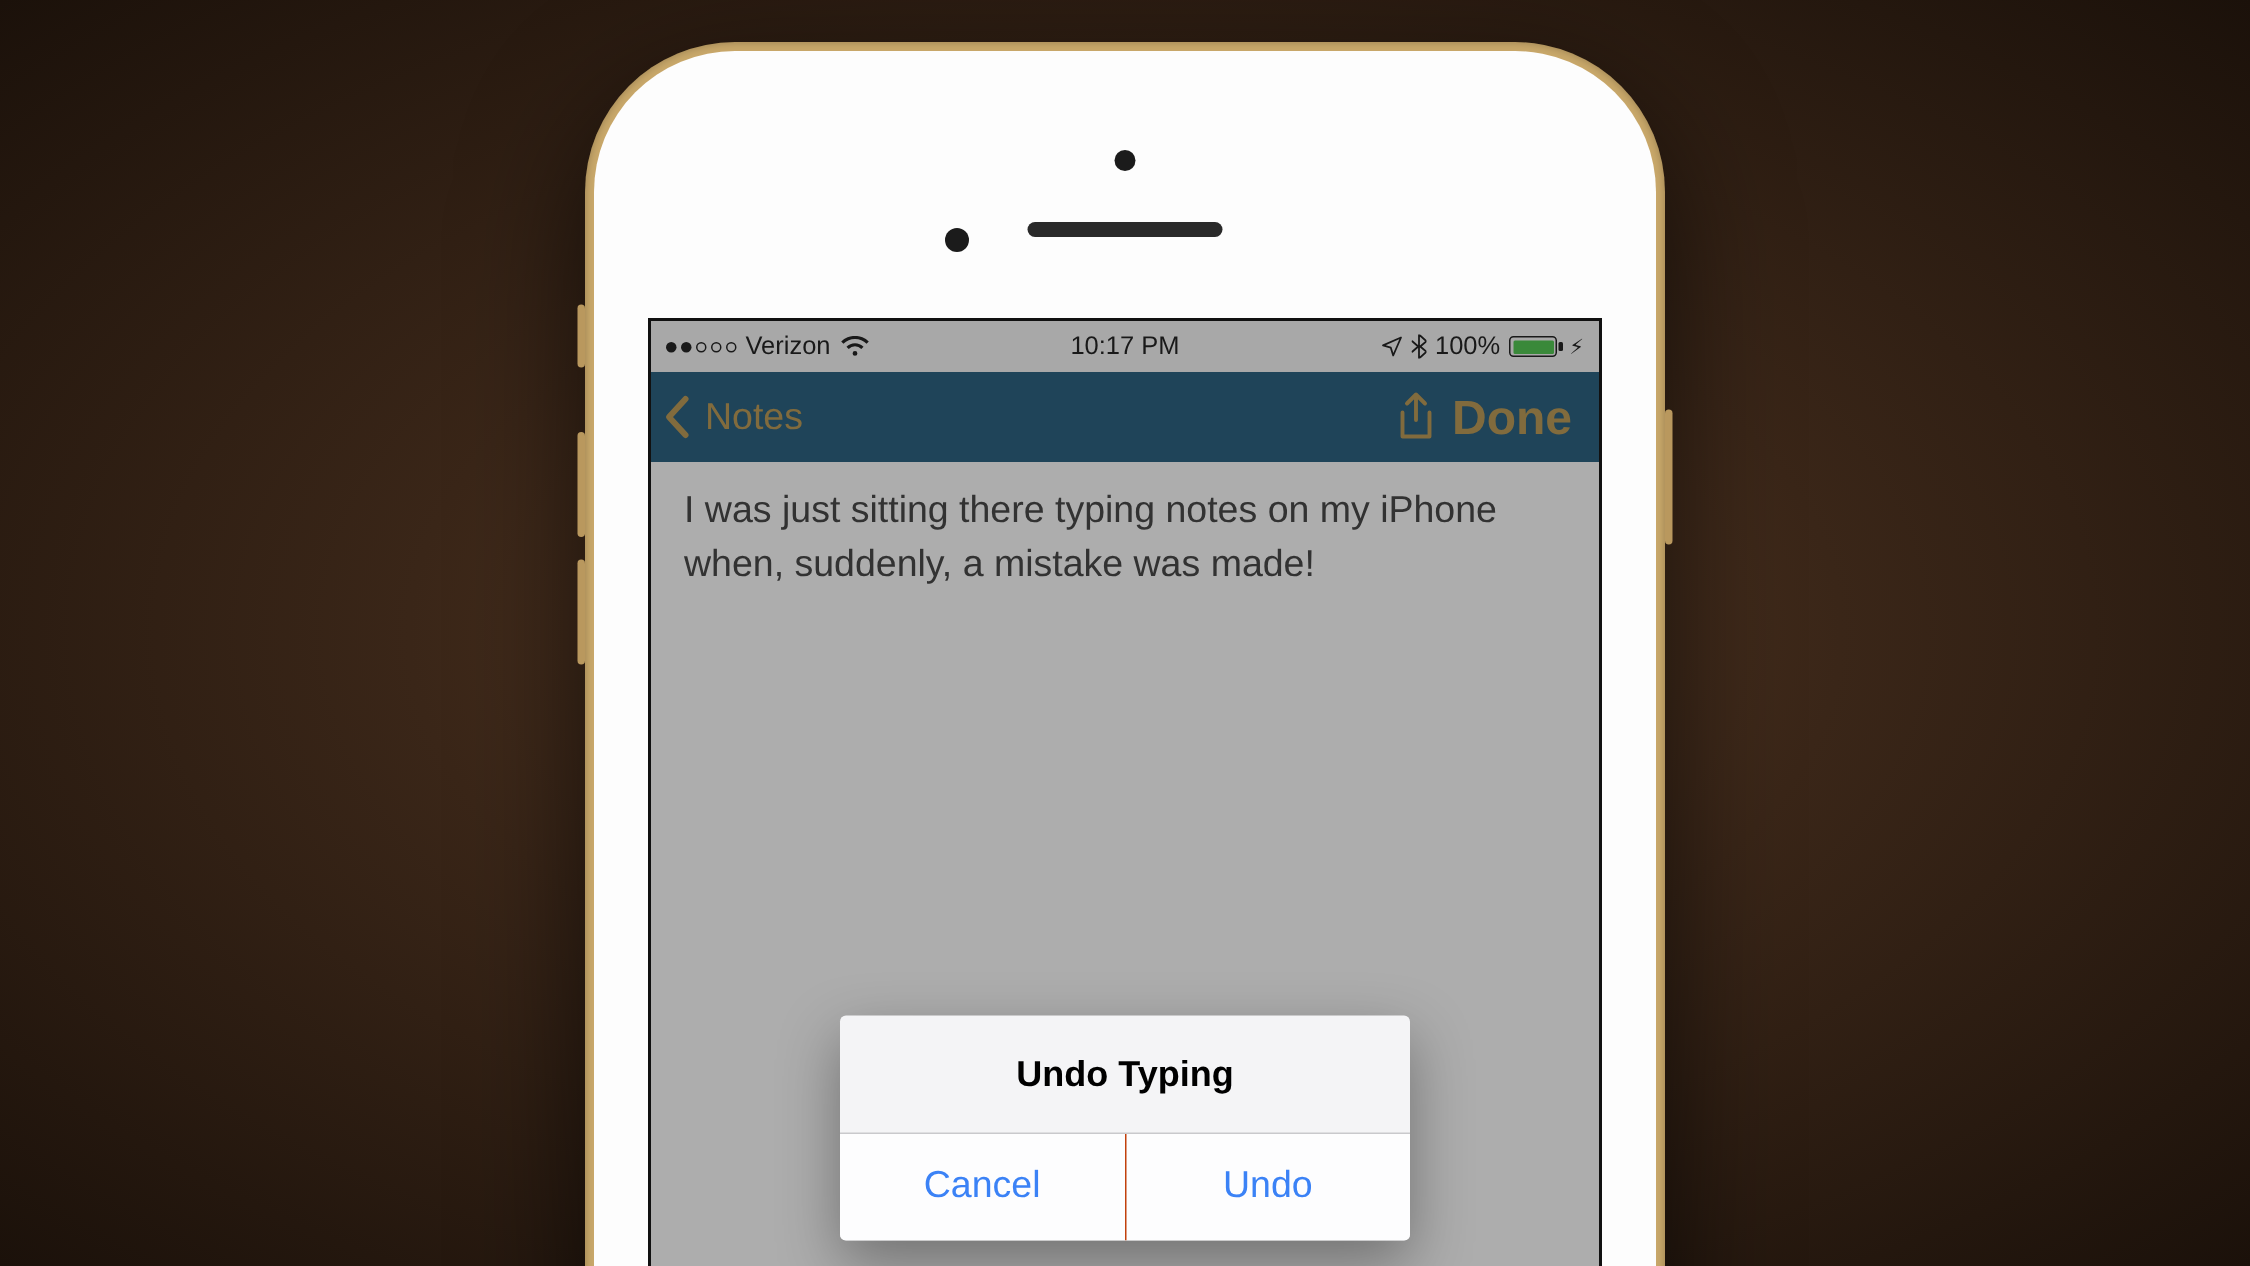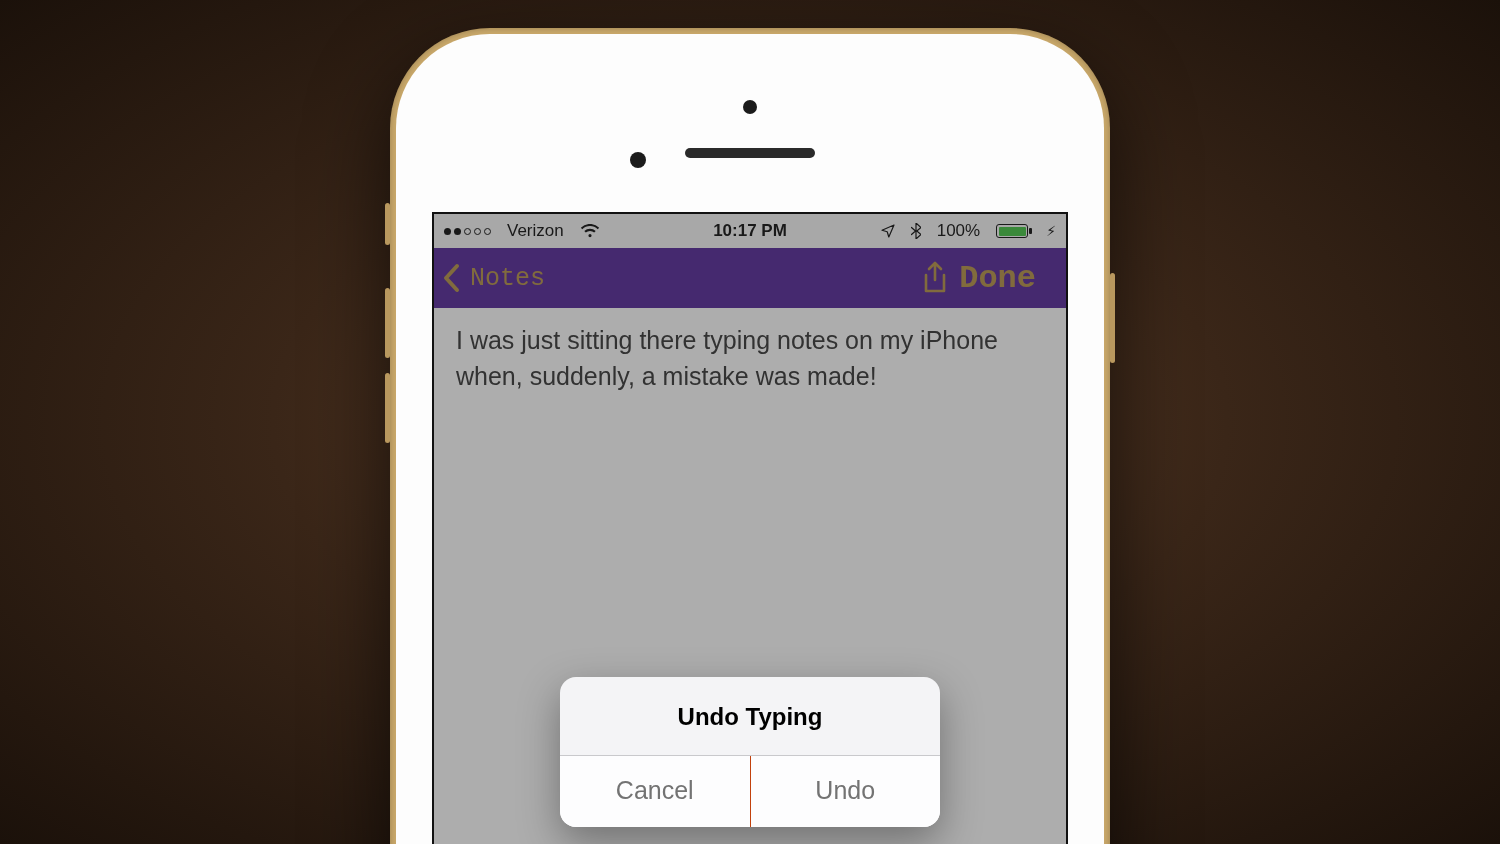--- a/index.html
+++ b/index.html
@@ -62,41 +62,40 @@
     height:34px;
     background:#f7f7f7;
     display:flex;
     align-items:center;
     justify-content:space-between;
     padding:0 10px;
     font-size:17px;
     color:#000;
     position:relative;
   }
-  .status-left, .status-right { display:flex; align-items:center; gap:16px; }
-  .status-center { position:absolute; left:50%; transform:translateX(-50%); font-weight:700;text-align:center; }
+  .status-left, .status-right { display:flex; align-items:center; gap:6px; }
+  .status-center { position:absolute; left:50%; transform:translateX(-50%); font-weight:400;text-align:center; }
   .signal-dots { display:flex; gap:3px; align-items:center; }
   .signal-dots .dot { width:7px; height:7px; border-radius:50%; background:#000; }
   .signal-dots .dot.empty { background:transparent; border:1px solid #000; }
   .wifi-icon svg, .bt-icon svg, .loc-icon svg { display:block; }
   .battery {
     width:32px; height:14px; border:1.5px solid #000; border-radius:3px; position:relative;
   }
   .battery:after { content:""; position:absolute; right:-5px; top:3px; width:3px; height:6px; background:#000; border-radius:1px; }
   .battery-fill { position:absolute; inset:1.5px; background:#3ac23a; border-radius:1px; }
   .bolt { font-size:14px; margin-left:2px; }
 
   
   .navbar {
     height:60px;
-    background:#4c1d95;
+    background:#0c4a6e;
     display:flex; align-items:center; justify-content:space-between;
-    padding:0 30px 0 8px;
+    padding:0 18px 0 8px;
     color:#b38e3f;
-    font-family:Liberation Mono, monospace;
   }
   .nav-left, .nav-right { display:flex; align-items:center; gap:10px; }
   .back-chevron svg { display:block; }
   .nav-title { font-size:25px; font-weight:400; color:#b38e3f; }
   .done { font-size:32px; font-weight:600; color:#b38e3f; }
   .share-icon svg { display:block; }
 
   
   .note-body {
     padding:14px 22px;
@@ -111,42 +110,42 @@
   .dim {
     position:absolute; inset:0;
     background:rgba(60,60,60,0.42);
     display:flex; align-items:center; justify-content:center;
   }
 
   
   .alert {
     width:380px;
     background:#f4f4f6;
-    border-radius:16px;
+    border-radius:4px;
     overflow:hidden;
     box-shadow:0 15px 40px rgba(0,0,0,0.35);
     margin-top:170px;
   }
   .alert-title {
     text-align:center;
     font-size:24px;
     font-weight:600;
     color:#000;
     padding:26px 20px 24px;
   }
   .alert-buttons {
     display:flex;
     border-top:1px solid #c9c9cc;
   }
   .alert-button {
     flex:1;
     text-align:center;
     padding:20px 0 22px;
     font-size:25px;
-    color:#737373;
+    color:#3b82f6;
     cursor:pointer;
     background:#fdfdfe;
   }
   .alert-button + .alert-button { border-left:1px solid #c2410c; }
 </style>
 </head>
 <body>
 
 <div class="phone">
   <div class="side-left-1"></div>

